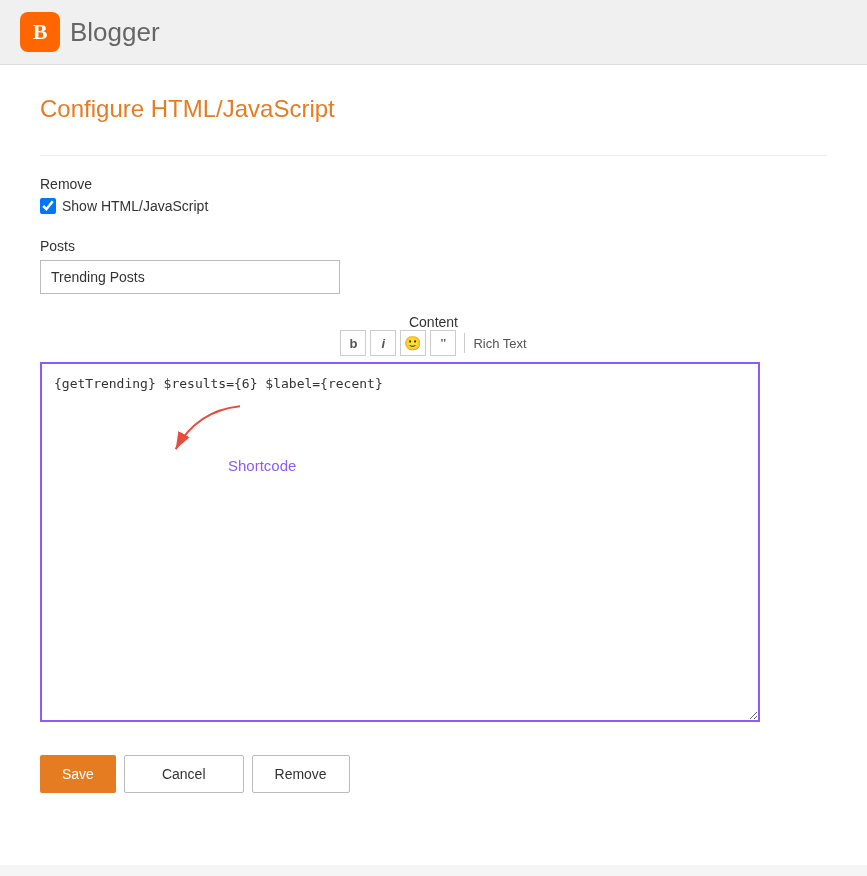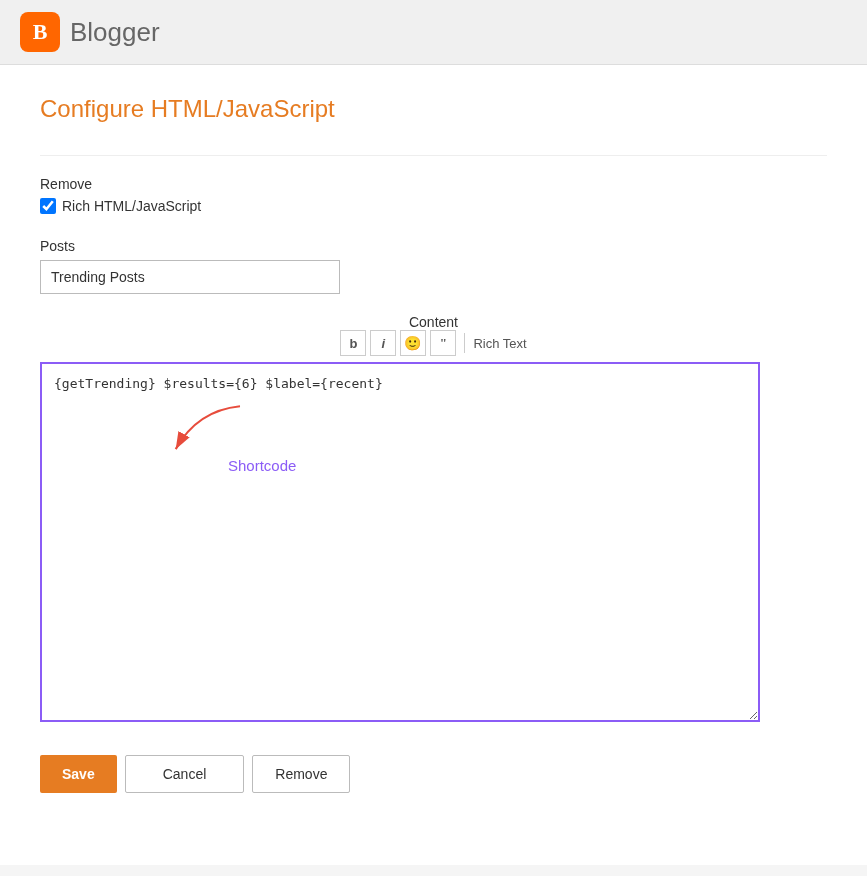--- a/index.html
+++ b/index.html
@@ -190,21 +190,21 @@
       gap: 8px;
       margin-top: 10px;
     }
 
     .btn-save {
       background: #e67c22;
       color: white;
       border: none;
       padding: 10px 22px;
       font-size: 14px;
-      font-weight: bold;
+      font-weight: normal;
       cursor: pointer;
       border-radius: 2px;
     }
 
     .btn-cancel {
       background: white;
       color: #333;
       border: 1px solid #bbb;
       padding: 10px 37px;
       font-size: 14px;
@@ -247,21 +247,21 @@
 <div class="main-content">
 
   <h1 class="page-title">Configure HTML/JavaScript</h1>
 
   <div class="form-section">
 
     <div class="visible-section">
       <label class="field-label">Remove</label>
       <div class="checkbox-row">
         <input type="checkbox" checked="" id="showHtml" style="">
-        <label for="showHtml" class="checkbox-label">Rich HTML/JavaScript</label>
+        <label for="showHtml" class="checkbox-label">Show HTML/JavaScript</label>
       </div>
     </div>
 
     <div class="title-section">
       <label class="field-label">Posts</label>
       <input type="text" class="title-input" value="Trending Posts" style="">
     </div>
 
     <div class="content-section">
       <div class="content-header">

